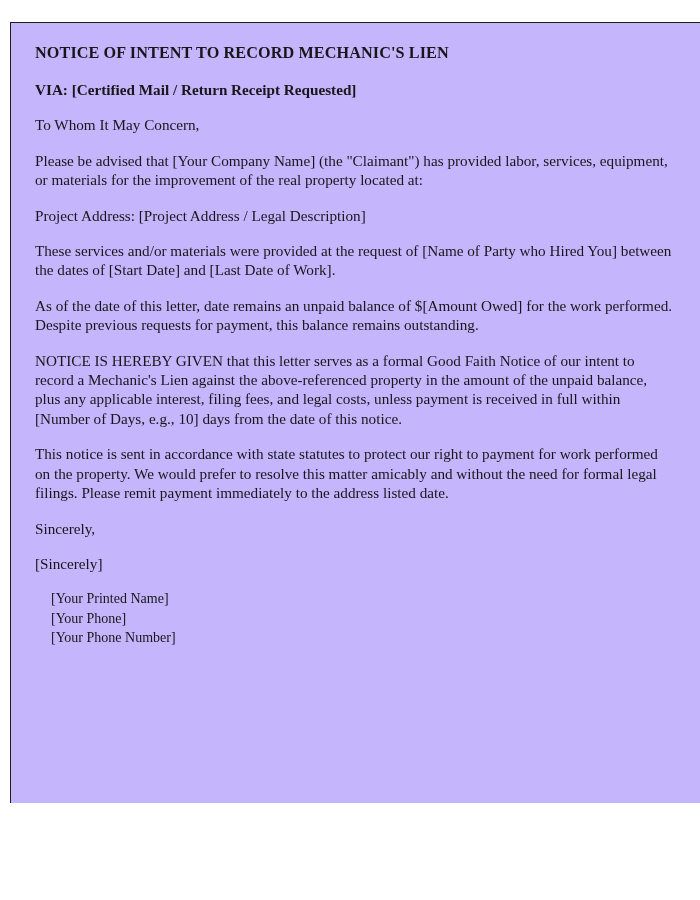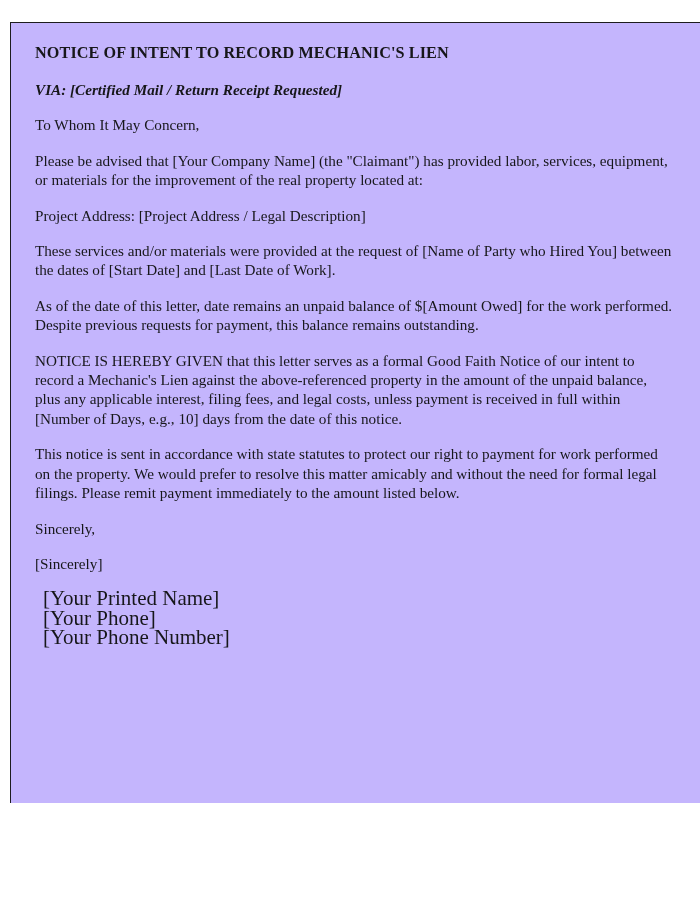--- a/index.html
+++ b/index.html
@@ -50,28 +50,28 @@
     margin: 0 0 16px 0;
   }
   .addr-line { white-space: pre; }
 
   .para {
     font-size: 15.2px;
     line-height: 19.4px;
     margin: 0 0 16px 0;
     text-align: left;
   }
-  .para.bold-line { font-weight: bold; font-style: italic; }
+  .para.bold-line { font-weight: bold; }
 
   .lead { font-weight: normal; }
 
   .sig-block {
-    font-size: 21px;
+    font-size: 14px;
     line-height: 19.2px;
-    margin: 8px;
+    margin: 16px;
   }
   .sig-line { white-space: pre; }
 </style>
 </head>
 <body>
 
 <div id="document-page">
   <div id="letter-body">
 
     <div class="doc-title">NOTICE OF INTENT TO RECORD MECHANIC'S LIEN</div>
@@ -85,21 +85,21 @@
     <div class="para">Please be advised that [Your Company Name] (the "Claimant") has provided labor, services, equipment, or materials for the improvement of the real property located at:</div>
 
     <div class="para"><span class="lead">Project Address:</span><span> </span><span>[Project Address / Legal Description]</span></div>
 
     <div class="para">These services and/or materials were provided at the request of [Name of Party who Hired You] between the dates of [Start Date] and [Last Date of Work].</div>
 
     <div class="para"><span>As of the date of this letter, date remains an unpaid balance of </span><span class="lead">$[Amount Owed]</span><span> for the work performed. Despite previous requests for payment, this balance remains outstanding.</span></div>
 
     <div class="para"><span class="lead">NOTICE IS HEREBY GIVEN</span><span> that this letter serves as a formal Good Faith Notice of our intent to record a Mechanic's Lien against the above-referenced property in the amount of the unpaid balance, plus any applicable interest, filing fees, and legal costs, unless payment is received in full within [Number of Days, e.g., 10] days from the date of this notice.</span></div>
 
-    <div class="para">This notice is sent in accordance with state statutes to protect our right to payment for work performed on the property. We would prefer to resolve this matter amicably and without the need for formal legal filings. Please remit payment immediately to the amount listed below.</div>
+    <div class="para">This notice is sent in accordance with state statutes to protect our right to payment for work performed on the property. We would prefer to resolve this matter amicably and without the need for formal legal filings. Please remit payment immediately to the address listed date.</div>
 
     <div class="para">Sincerely,</div>
 
     <div class="para">[Sincerely]</div>
 
     <div class="sig-block">
       <div class="sig-line">[Your Printed Name]</div>
       <div class="sig-line">[Your Phone]</div>
       <div class="sig-line">[Your Phone Number]</div>
     </div>

